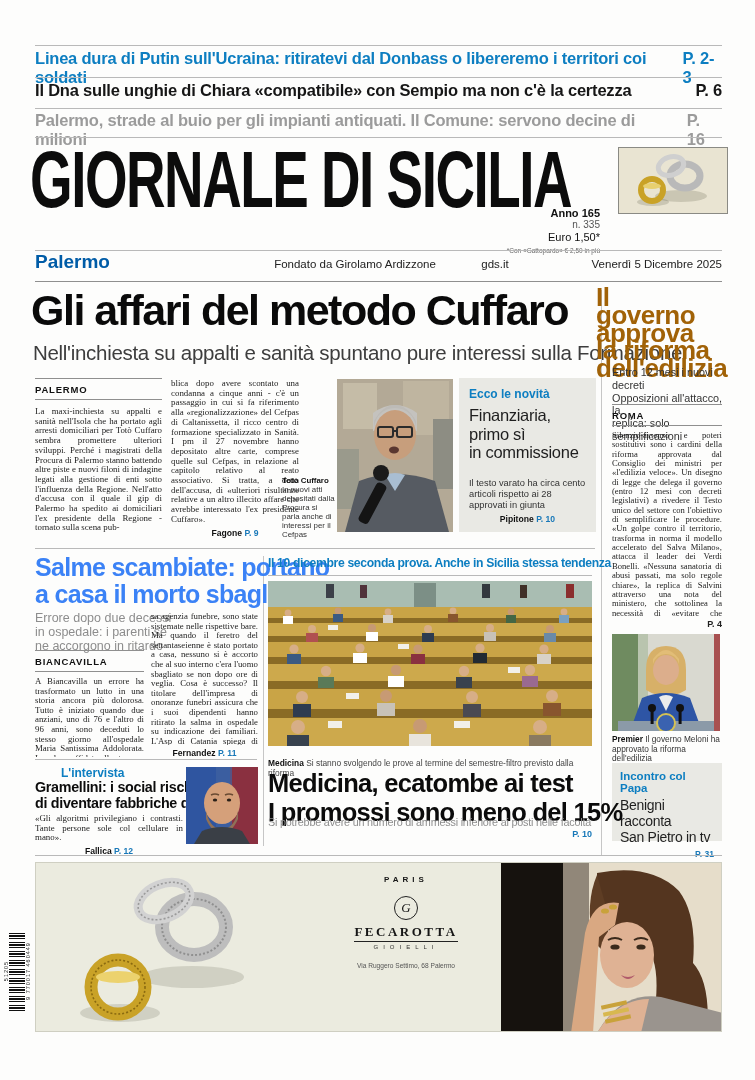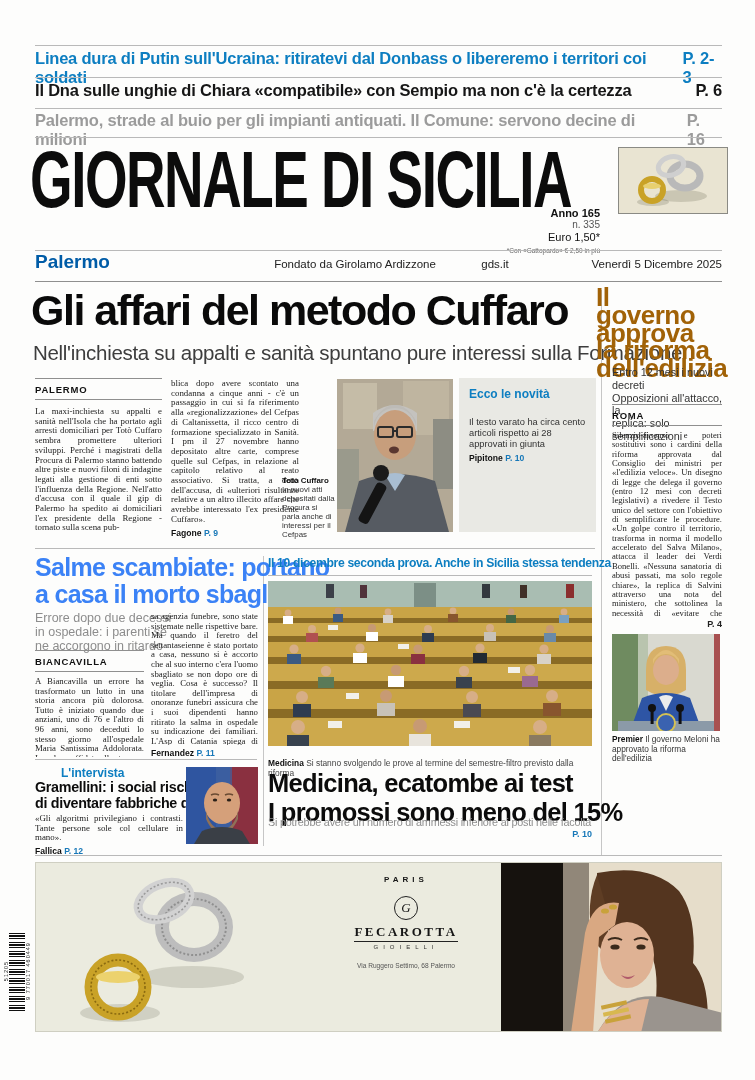--- a/index.html
+++ b/index.html
@@ -32,21 +32,21 @@
   .dl-edition{position:absolute;left:35px;top:251px;font-size:19px;font-weight:bold;color:#005ca7;}
   .dl-mid{position:absolute;top:258px;font-size:11.5px;color:#222;text-align:center;}
   .dl-date{position:absolute;left:530px;top:258px;width:192px;font-size:11.5px;color:#222;text-align:right;}
 
   
   .lead-hd{position:absolute;left:31px;top:286px;font-size:43px;font-weight:bold;letter-spacing:-1.5px;color:#0a0a0a;}
   .lead-deck{position:absolute;left:33px;top:341px;font-size:20.5px;color:#3d3d3d;letter-spacing:-0.3px;}
   .kicker{border-top:1px solid #8f8f8f;border-bottom:1px solid #8f8f8f;padding:5px 0 4px 0;
           font-size:9.5px;font-weight:bold;letter-spacing:0.8px;color:#111;}
   .body-serif{font-family:"Liberation Serif",serif;font-size:8.9px;line-height:9.7px;text-align:justify;color:#1c1c1c;}
-  .byline{text-align:left;font-size:8.6px;margin-top:3px;}
+  .byline{text-align:center;font-size:8.6px;margin-top:3px;}
   .byline .bn{font-weight:bold;color:#111;}
   .byline .pr{font-weight:bold;color:#1878b8;}
   .cap{font-size:7.9px;line-height:9px;color:#333;}
   .cap .cb{font-weight:bold;color:#111;}
 
   
   .gbox{position:absolute;background:#e9e9e4;box-sizing:border-box;padding:9px 10px;}
   .gbox .bk{font-size:12px;font-weight:bold;color:#0d7ec1;}
   .gbox .bt{font-size:16.5px;line-height:18.5px;color:#1f1f1f;margin-top:5px;letter-spacing:-0.3px;}
   .gbox .bb{font-size:9.3px;line-height:11px;color:#333;margin-top:16px;}
@@ -180,20 +180,23 @@
       <line x1="56" y1="52" x2="60" y2="52" stroke="#2b2b2b" stroke-width="2"></line>
       <ellipse cx="57" cy="71" rx="5" ry="3.4" fill="#5a3730"></ellipse>
       <path d="M8,153 L22,102 Q58,88 98,102 L112,153 Z" fill="#565b62"></path>
       <path d="M48,96 L58,112 L68,96 Q58,92 48,96 Z" fill="#a9bed2"></path>
       <rect x="30" y="102" width="11" height="44" rx="4" transform="rotate(28 35 124)" fill="#141414"></rect>
       <circle cx="44" cy="94" r="8" fill="#1b1b1b"></circle>
     </svg>
   </div>
   <div class="gbox" style="left:459px;top:378px;width:137px;height:154px;">
     <div class="bk">Ecco le novità</div>
+    <div class="bt preline">Finanziaria,
+primo sì
+in commissione</div>
     <div class="bb">Il testo varato ha circa cento articoli rispetto ai 28 approvati in giunta</div>
     <div class="byline">
       <span class="bn">Pipitone</span>
       <span class="pr">P. 10</span>
     </div>
   </div>
 
   <div class="vrule" style="left:601px;top:290px;height:565px;"></div>
   <div class="rule" style="left:35px;top:548px;width:560px;"></div>
   <div class="vrule" style="left:263px;top:556px;height:290px;"></div>
@@ -223,20 +226,26 @@
       <circle cx="54" cy="89" r="9" fill="#3a62b0" stroke="#d4c154" stroke-width="2"></circle>
       <circle cx="40" cy="74" r="4" fill="#111"></circle>
       <rect x="38.6" y="76" width="3" height="14" fill="#111"></rect>
       <circle cx="68" cy="74" r="4" fill="#111"></circle>
       <rect x="66.6" y="76" width="3" height="14" fill="#111"></rect>
     </svg>
   </div>
   <div class="cap abs" style="left:612px;top:735px;width:110px;font-size:8.3px;line-height:9.6px;">
     <span class="cb">Premier</span>
     <span>Il governo Meloni ha approvato la riforma dell'edilizia</span>
+  </div>
+  <div class="gbox" style="left:612px;top:763px;width:110px;height:78px;padding:7px 8px;">
+    <div class="bk" style="font-size:11.5px;">Incontro col Papa</div>
+    <div class="bt preline" style="font-size:14px;line-height:16px;margin-top:3px;">Benigni racconta
+San Pietro in tv</div>
+    <div class="pright">P. 31</div>
   </div>
 
   <div class="sa-hd preline">Salme scambiate: portano
 a casa il morto sbagliato</div>
   <div class="sa-deck preline">Errore dopo due decessi
 in ospedale: i parenti se
 ne accorgono in ritardo</div>
   <div class="kicker abs" style="left:35px;top:650px;width:109px;">BIANCAVILLA</div>
   <div class="body-serif abs" style="left:35px;top:677px;width:109px;height:80px;overflow:hidden;font-size:8.8px;line-height:9.6px;">A Biancavilla un errore ha trasformato un lutto in una storia ancora più dolorosa. Tutto è iniziato quando due anziani, uno di 76 e l'altro di 96 anni, sono deceduti lo stesso giorno all'ospedale Maria Santissima Addolorata. Le salme, affidate alla stes-</div>
   <div class="abs" style="left:151px;top:612px;width:107px;">

